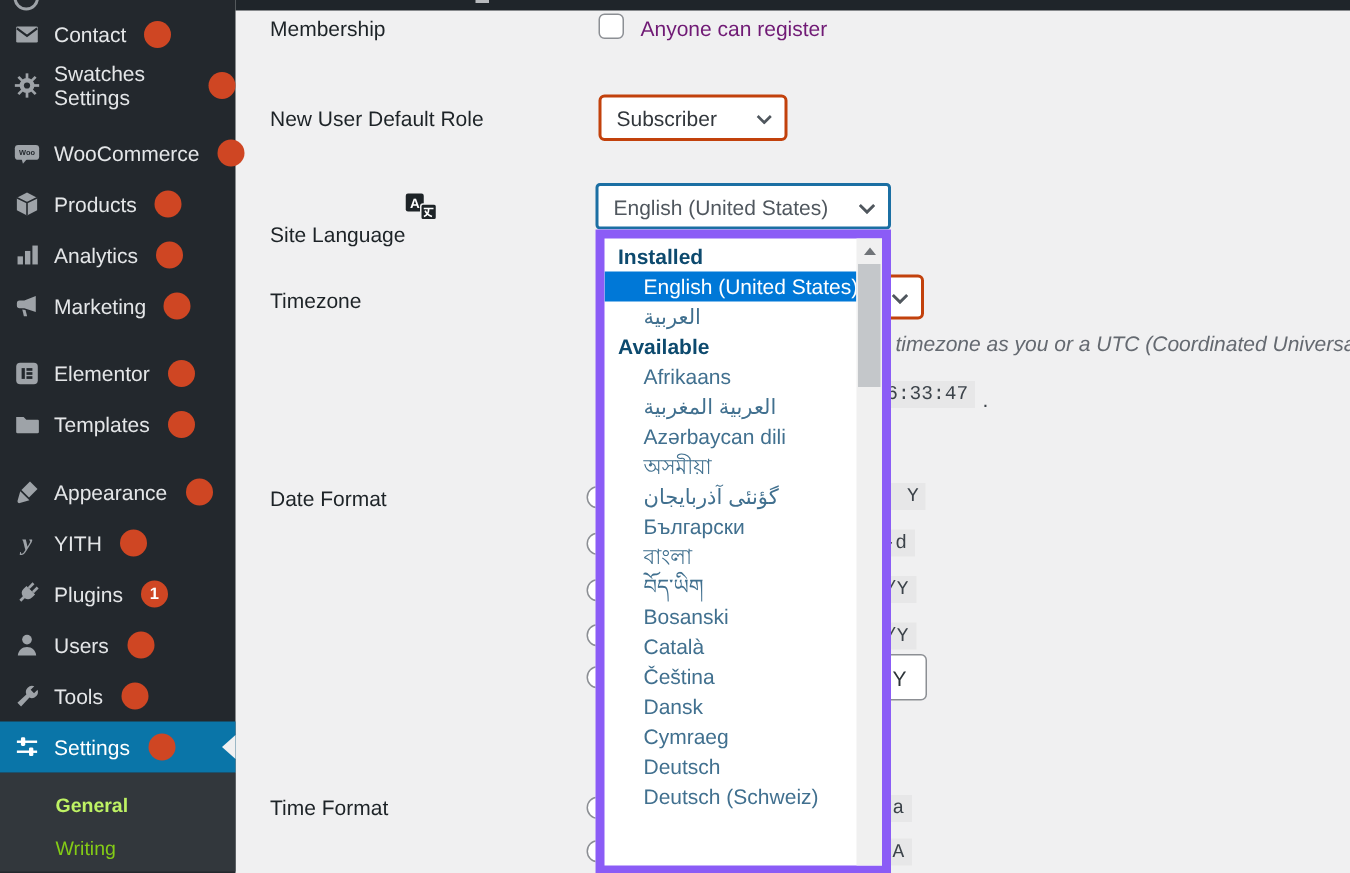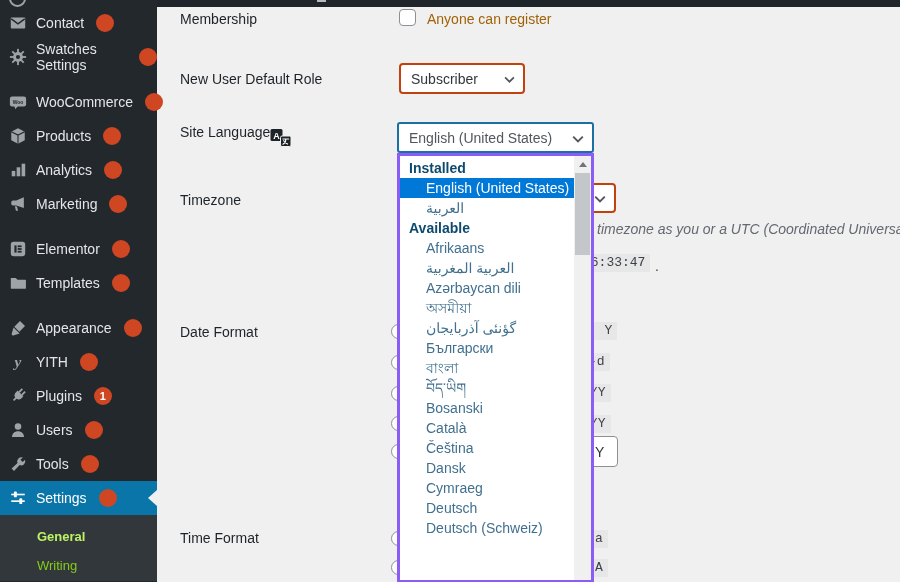--- a/index.html
+++ b/index.html
@@ -21,40 +21,40 @@
   .mi.active .mi-icon{color:#fff;}
   .mi.active::after{content:"";position:absolute;right:0;top:50%;margin-top:-8px;
                     border:8px solid transparent;border-right:9px solid #f0f0f1;border-left:0;}
   .mi-badge{display:inline-flex;align-items:center;justify-content:center;min-width:18px;height:18px;
             border-radius:50%;background:#cf4623;color:#fff;font-size:11px;font-weight:bold;margin-left:3px;}
   .submenu{background:#32373c;height:66px;padding-top:7px;box-sizing:border-box;}
   .sm-item{height:29px;line-height:29px;padding-left:37px;font-size:13px;color:#84cc16;cursor:pointer;}
   .sm-item.current{color:#bef264;font-weight:bold;}
   
   .label{position:absolute;font-size:14px;color:#1d2327;white-space:nowrap;}
-  .ctrl-label{position:absolute;font-size:14px;color:#a16207;white-space:nowrap;}
+  .ctrl-label{position:absolute;font-size:14px;color:#701a75;white-space:nowrap;}
   .checkbox{position:absolute;width:17px;height:17px;background:#fff;border:1px solid #8c8f94;
             border-radius:4px;box-sizing:border-box;cursor:pointer;}
   .wpselect{position:absolute;display:flex;align-items:center;background:#fff;border:2px solid #c2410c;
             border-radius:4px;font-size:14px;color:#32373c;padding:0 26px 0 10px;box-sizing:border-box;
             cursor:pointer;white-space:nowrap;}
   .wpselect .chev{position:absolute;right:8px;top:50%;margin-top:-3px;}
   .lang-select{border:2px solid #1b6fa3;border-radius:3px;color:#50575e;}
   .desc-frag{position:absolute;font-size:14px;font-style:italic;color:#646970;white-space:nowrap;}
   .code-chip{position:absolute;height:18px;line-height:18px;background:#e7e7e8;color:#3c434a;
              font-family:"Liberation Mono","DejaVu Sans Mono",monospace;font-size:13px;
              padding:0 5px;white-space:pre;}
   .period{position:absolute;font-size:14px;color:#3c434a;}
   .radio-sliver{position:absolute;width:15px;height:15px;border:1px solid #8c8f94;border-radius:50%;
                 background:#fff;box-sizing:border-box;}
   .custom-input{position:absolute;background:#fff;border:1px solid #8c8f94;border-radius:4px;
                 box-sizing:border-box;font-size:14px;color:#2c3338;display:flex;align-items:center;}
   
   .popup{position:absolute;left:397px;top:153px;width:197px;height:430px;background:#fff;
-         border:3px solid #8b5cf6;box-sizing:border-box;z-index:10;}
+         border:6px solid #8b5cf6;box-sizing:border-box;z-index:10;}
   .popup-list{position:absolute;left:0;top:2px;right:17px;bottom:0;overflow:hidden;}
   .dd-row{height:20px;line-height:20px;font-size:14px;padding-left:26px;color:#41708f;
           white-space:nowrap;overflow:hidden;cursor:default;}
   .dd-row.group{padding-left:9px;font-weight:bold;color:#0d4a6e;}
   .dd-row.selected{background:#0078d7;color:#fff;}
   .popup-scrollbar{position:absolute;top:0;right:0;bottom:0;width:17px;background:#f0f0f0;}
   .sb-btn{height:17px;display:flex;align-items:center;justify-content:center;cursor:pointer;}
   .sb-up-arrow{width:0;height:0;border-left:4px solid transparent;border-right:4px solid transparent;
                border-bottom:5px solid #707478;}
   .sb-thumb{position:absolute;left:1px;right:1px;top:17px;height:82px;background:#c4c7ca;cursor:pointer;}
@@ -286,21 +286,21 @@
     <span class="ctrl-label" style="left:427px;top:11px">Anyone can register</span>
 
     <span class="label" style="left:180px;top:71px">New User Default Role</span>
     <div class="wpselect" style="left:399px;top:63px;width:126px;height:31px">
       <span>Subscriber</span>
       <svg class="chev" width="11" height="7" viewBox="0 0 10 6">
           <path d="M1 1l4 4 4-4" stroke="#50575e" stroke-width="1.6" fill="none"></path>
         </svg>
     </div>
 
-    <span class="label" style="left:180px;top:124px">Site Language</span>
+    <span class="label" style="left:180px;top:148px">Site Language</span>
     <svg style="position:absolute;left:270px;top:128px" width="22" height="20" viewBox="0 0 22 20">
       <rect x="0.5" y="1" width="12" height="12" rx="1.5" fill="#1d2327"></rect>
       <text x="6.5" y="10.5" fill="#fff" font-size="9" font-weight="bold" text-anchor="middle" font-family="Liberation Sans,sans-serif">A</text>
       <rect x="10.5" y="8" width="10.5" height="10.5" rx="1.5" fill="#1d2327" stroke="#f0f0f1" stroke-width="1"></rect>
       <path d="M12.5 11h6.5M15.7 11v1c0 2.3-1.3 3.6-3.1 4.4M13.4 12.4c.8 1.9 2.3 3.1 4.6 3.9" stroke="#fff" stroke-width="1.1" fill="none"></path>
     </svg>
     <div class="wpselect lang-select" style="left:397px;top:122px;width:197px;height:31px">
       <span>English (United States)</span>
       <svg class="chev" width="12" height="8" viewBox="0 0 10 6">
           <path d="M1 1l4 4 4-4" stroke="#50575e" stroke-width="1.6" fill="none"></path>

